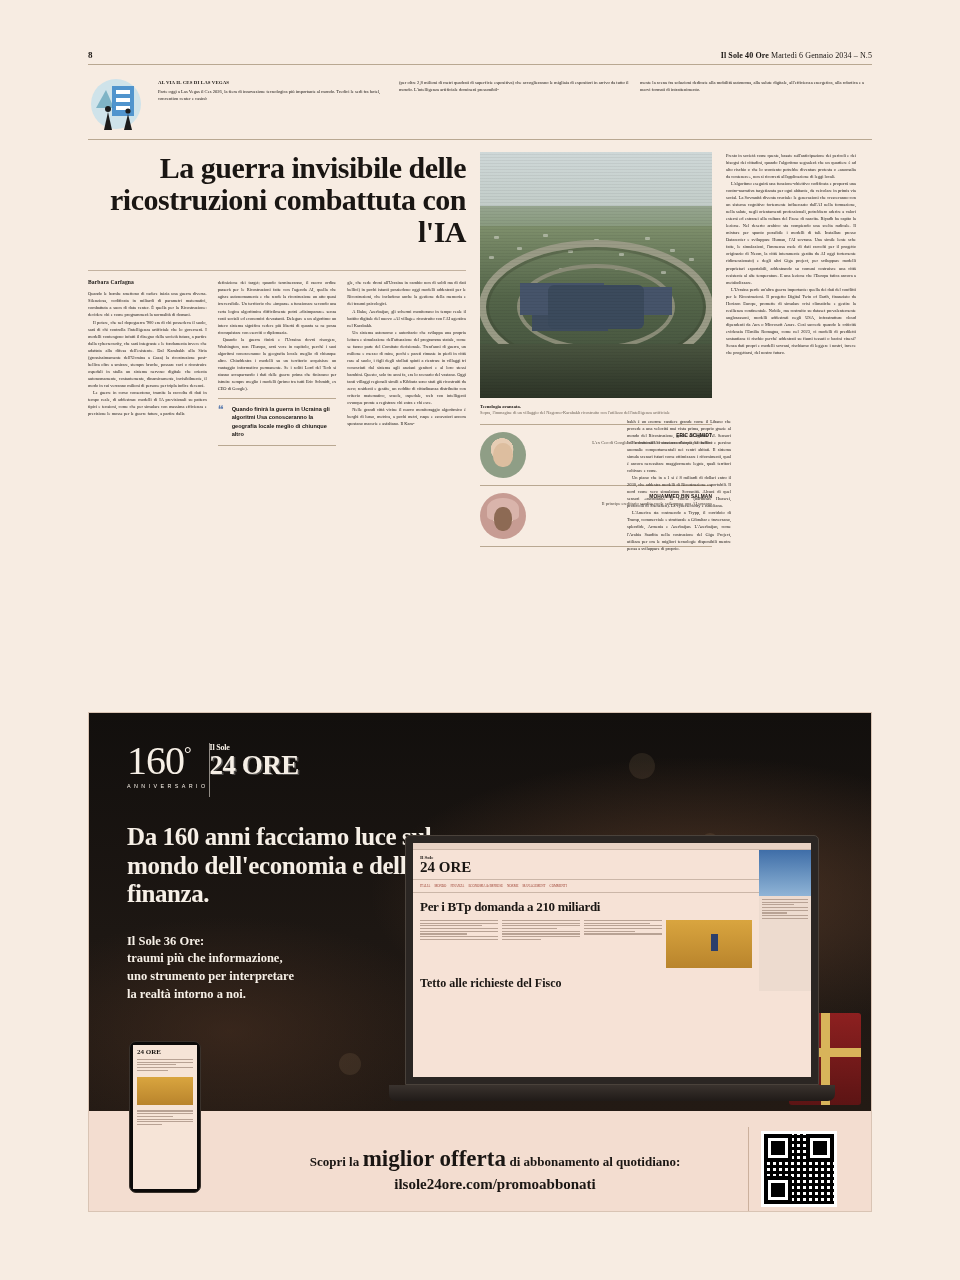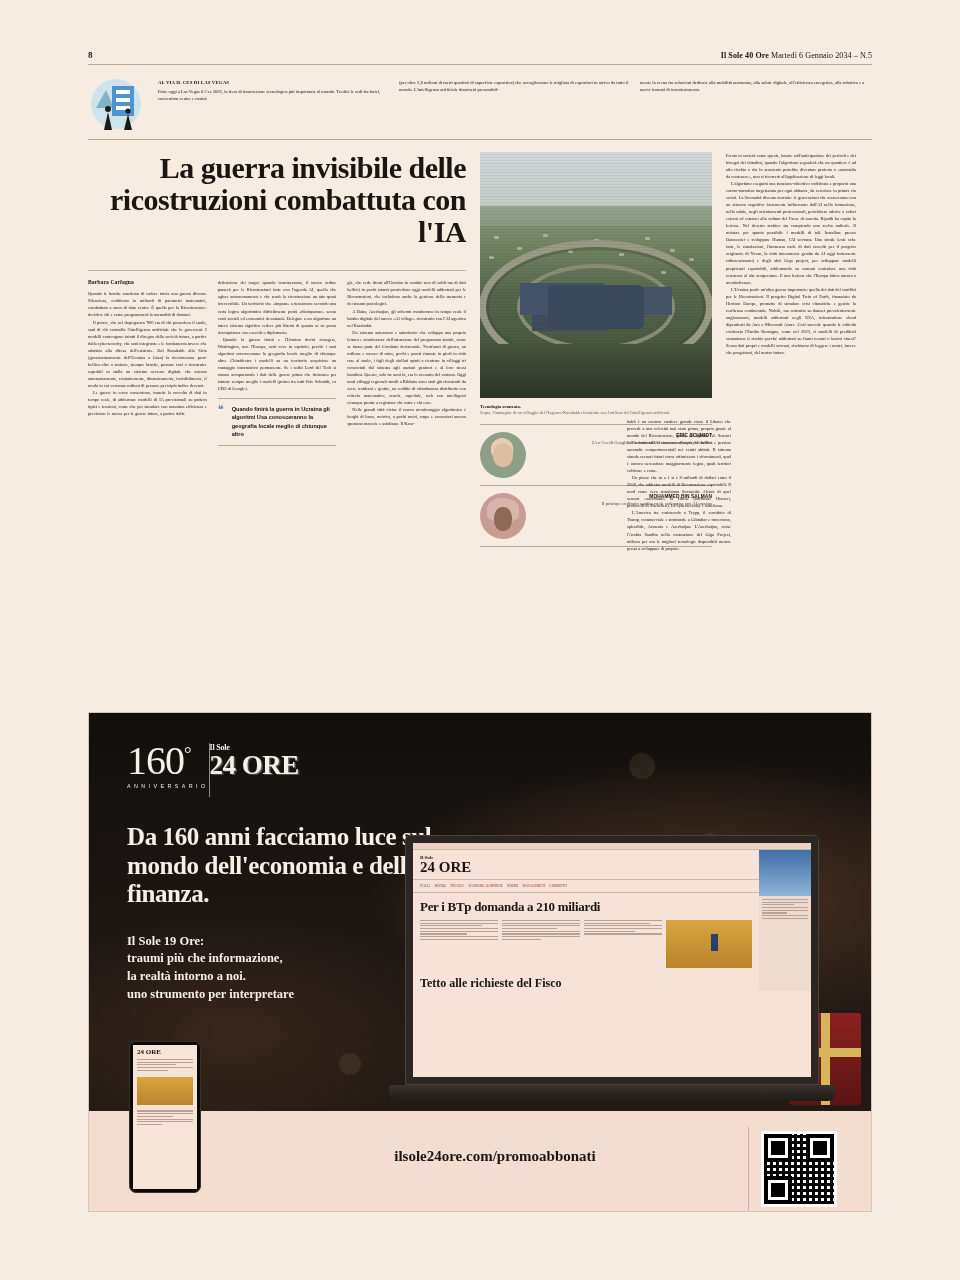--- a/index.html
+++ b/index.html
@@ -353,24 +353,24 @@
           <div class="ann-lab">ANNIVERSARIO</div>
         </div>
         <div class="ann-div"></div>
         <div class="ann-logo">
           <div class="ann-ilsole">Il Sole</div>
           <div class="ann-24ore">24 ORE</div>
         </div>
       </div>
       <div class="ad-claim">Da 160 anni facciamo luce sul mondo dell'economia e della finanza.</div>
       <div class="ad-sub">
-        <div>Il Sole 19 Ore:</div>
+        <div>Il Sole 36 Ore:</div>
         <div>traumi più che informazione,</div>
+        <div>uno strumento per interpretare</div>
         <div>la realtà intorno a noi.</div>
-        <div>uno strumento per interpretare</div>
       </div>
     </div>
 
     <div class="ad-gift"></div>
 
     <div class="phone">
       <div class="phone-screen">
         <div style="font-size:7px;font-weight:bold;padding:3px 0 0 4px">24 ORE</div>
         <div style="padding:3px 4px" class="lines">
           <i></i>
@@ -458,20 +458,25 @@
               </div>
             </div>
           </div>
         </div>
       </div>
       <div class="base"></div>
     </div>
 
     <div class="ad-bottom"></div>
     <div class="promo">
+      <div class="promo-l1">
+        <span class="sm">Scopri la</span>
+        <span class="big">miglior offerta</span>
+        <span class="sm">di abbonamento al quotidiano:</span>
+      </div>
       <div class="promo-url">ilsole24ore.com/promoabbonati</div>
     </div>
     <div class="ad-vrule"></div>
     <div class="qr">
       <div class="qr-inner">
         <div class="qr-eye" style="left:0;top:0"></div>
         <div class="qr-eye" style="right:0;top:0"></div>
         <div class="qr-eye" style="left:0;bottom:0"></div>
       </div>
     </div>

